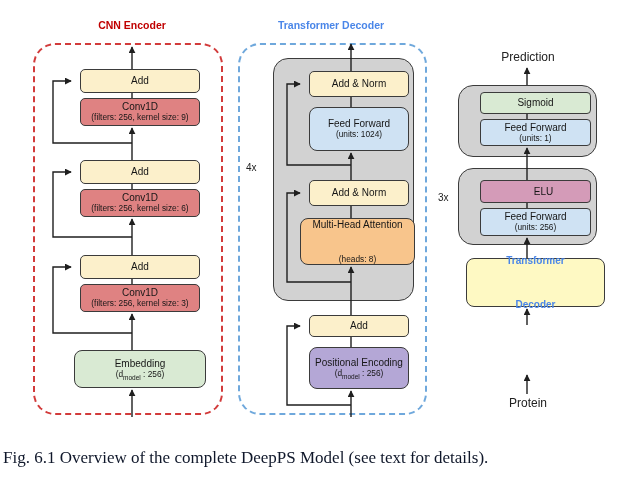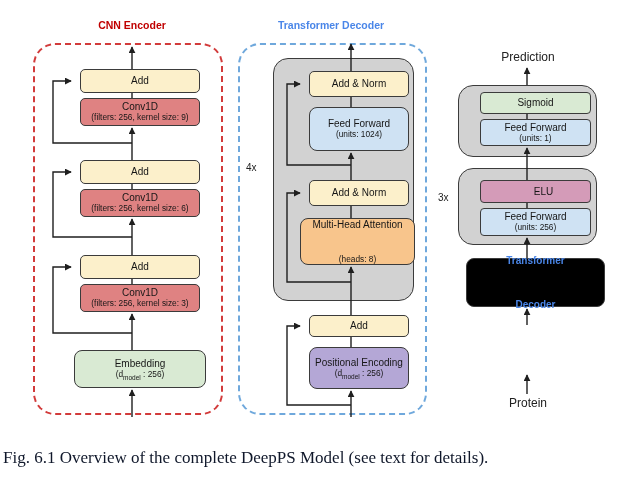--- a/index.html
+++ b/index.html
@@ -21,21 +21,21 @@
   .box .params{font-size:8.3px;white-space:nowrap;}
   .box sub{font-size:6.5px;line-height:0;}
   .r8{border-radius:8px;}
   .yellow{background:var(--add-yellow,#FCF0CB);}
   .red-fill{background:var(--conv-red,#DF8282);}
   .green{background:var(--embedding-green,#D9EAD3);}
   .blue-fill{background:var(--feed-forward-blue,#CFE2F3);}
   .orange{background:var(--attention-orange,#F8C58C);gap:24px;}
   .purple{background:var(--positional-purple,#B4A7D6);}
   .pink{background:var(--elu-pink,#D49BB8);padding-left:16px;}
-  .white-fill{background:#000000;border:1.5px solid #3b3b3b;gap:32px;}
+  .white-fill{background:#fef9c3;border:1.5px solid #3b3b3b;gap:32px;}
 
   .col-title{z-index:3;font-weight:bold;font-size:10.5px;transform:translateX(-50%);white-space:nowrap;}
   .col-title.red-t{color:var(--cnn-red-accent,#C00000);}
   .col-title.blue-t{color:var(--decoder-blue-accent,#4A86E8);}
   .small-label{z-index:3;font-size:12px;color:#222;transform:translateX(-50%);white-space:nowrap;}
   .repeat-label{z-index:3;font-size:10px;color:#222;white-space:nowrap;}
   .bold-blue{color:var(--decoder-blue-accent,#4A86E8);font-weight:bold;}
   .bold-red{color:var(--cnn-red-accent,#C00000);font-weight:bold;}
 
   .caption{position:absolute;left:3px;top:448px;width:630px;z-index:3;

